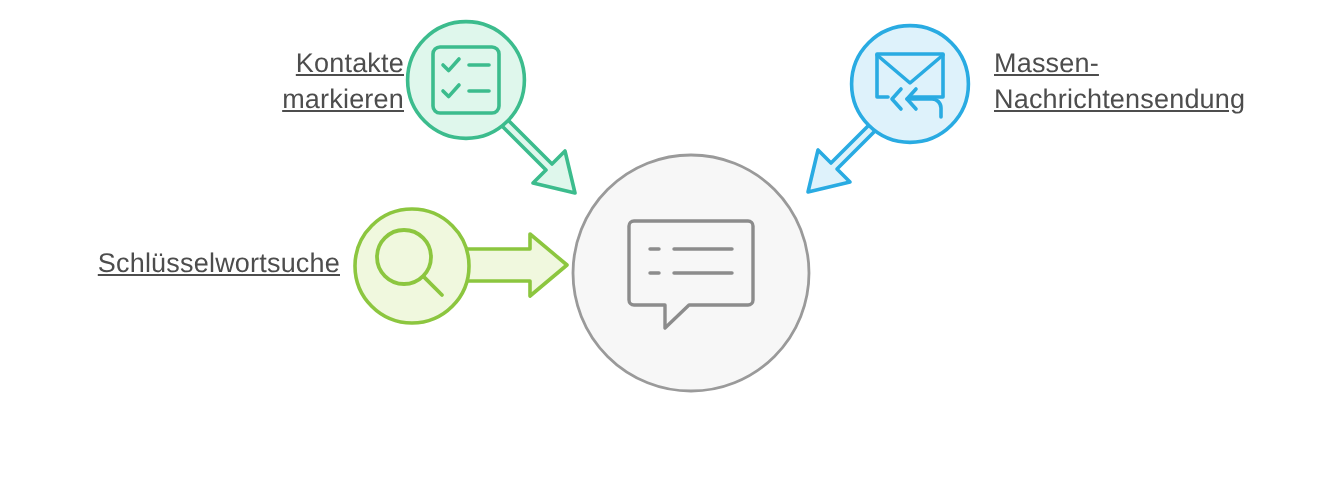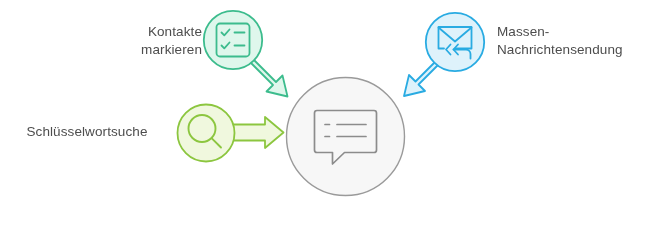--- a/index.html
+++ b/index.html
@@ -25,38 +25,39 @@
     height: 214px;
     display: block;
   }
   .label {
     position: absolute;
     color: #4d4d4d;
     font-size: 13.5px;
     line-height: 17.5px;
     letter-spacing: 0.1px;
     white-space: pre-line;
+    text-decoration: underline;
   }
   #label-mark-contacts {
     left: 40px;
     top: 23px;
     width: 162px;
     text-align: right;
   }
   #label-bulk-messaging {
     left: 497px;
     top: 23px;
     width: 175px;
     text-align: left;
   }
   #label-keyword-search {
     left: 4px;
     top: 123px;
     width: 166px;
-    text-align: center;
+    text-align: right;
   }
 </style>
 </head>
 <body>
 
 <div id="stage">
 
   <svg class="diagram-svg" viewBox="0 0 670 214">
 
     <g>

